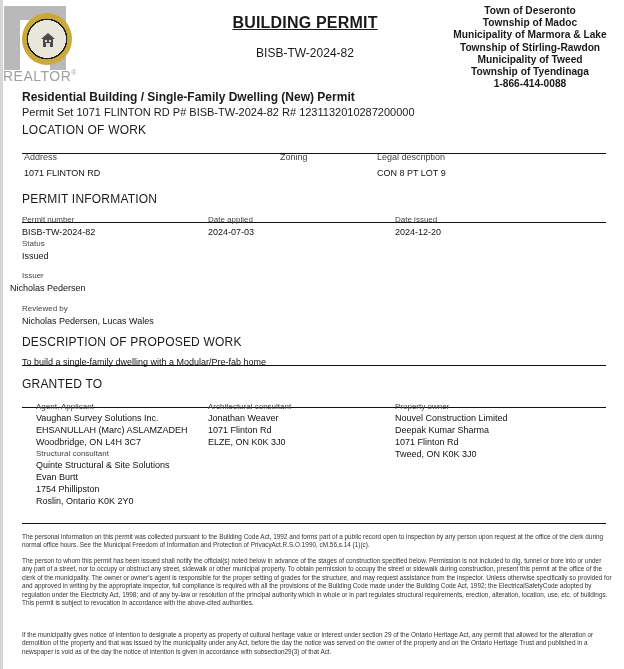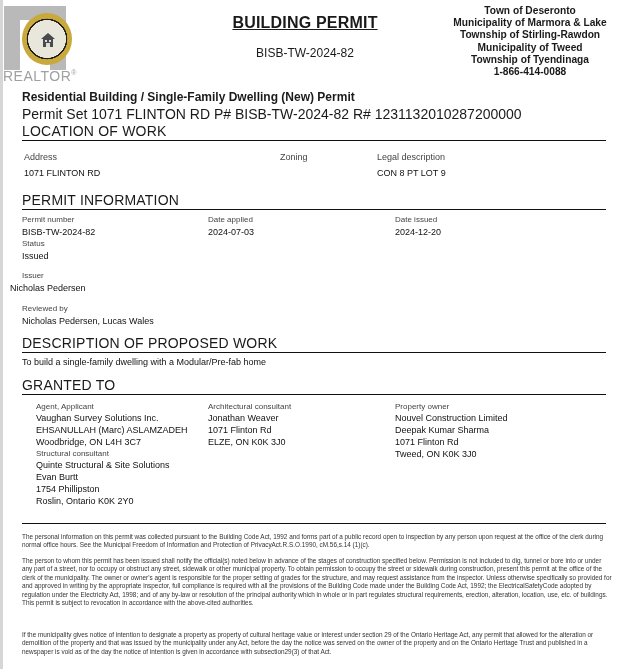--- a/index.html
+++ b/index.html
@@ -18,23 +18,23 @@
     .logo .realtor sup { font-size: 7px; }
 
     .title-block { position: absolute; left: 200px; top: 14px; width: 210px; text-align: center; }
     .title { font-size: 16px; font-weight: bold; text-decoration: underline; letter-spacing: 0.2px; }
     .permit-no { font-size: 12px; margin-top: 14px; }
 
     .municipalities { position: absolute; left: 445px; top: 5px; width: 170px; text-align: center; font-size: 10.2px; font-weight: bold; line-height: 12.2px; color: #1a1a1a; }
 
     
     .permit-type { position: absolute; left: 22px; top: 90px; font-size: 12px; font-weight: bold; }
-    .permit-set { position: absolute; left: 22px; top: 106px; font-size: 14px; }
+    .permit-set { position: absolute; left: 22px; top: 106px; font-size: 11px; }
 
-    .section-head { position: absolute; left: 22px; width: 584px; font-size: 14px; border-bottom: 1.5px solid #111; padding-bottom: 1px; letter-spacing: 0.2px; }
+    .section-head { position: absolute; left: 22px; width: 584px; font-size: 12px; border-bottom: 1.5px solid #111; padding-bottom: 16px; letter-spacing: 0.2px; }
 
     .field-label { position: absolute; font-size: 8px; color: #444; }
     .field-value { position: absolute; font-size: 9px; color: #111; }
     .block { position: absolute; font-size: 9px; line-height: 12px; color: #111; }
     .block .lbl { font-size: 8px; color: #444; line-height: 11px; }
 
     .hr { position: absolute; left: 22px; width: 584px; border-top: 1.5px solid #111; }
 
     .legal { position: absolute; left: 22px; width: 590px; font-size: 6.4px; line-height: 8.4px; color: #333; text-align: left; }
   </style>
@@ -57,20 +57,21 @@
   <div class="realtor"><span>REALTOR</span><sup>®</sup></div>
 </div>
 
 <div class="title-block">
   <div class="title">BUILDING PERMIT</div>
   <div class="permit-no">BISB-TW-2024-82</div>
 </div>
 
 <div class="municipalities">
   <div>Town of Deseronto</div>
+  <div>Township of Madoc</div>
   <div>Municipality of Marmora &amp; Lake</div>
   <div>Township of Stirling-Rawdon</div>
   <div>Municipality of Tweed</div>
   <div>Township of Tyendinaga</div>
   <div>1-866-414-0088</div>
 </div>
 
 <div class="permit-type">Residential Building / Single-Family Dwelling (New) Permit</div>
 <div class="permit-set">Permit Set 1071 FLINTON RD P# BISB-TW-2024-82 R# 1231132010287200000</div>
 

